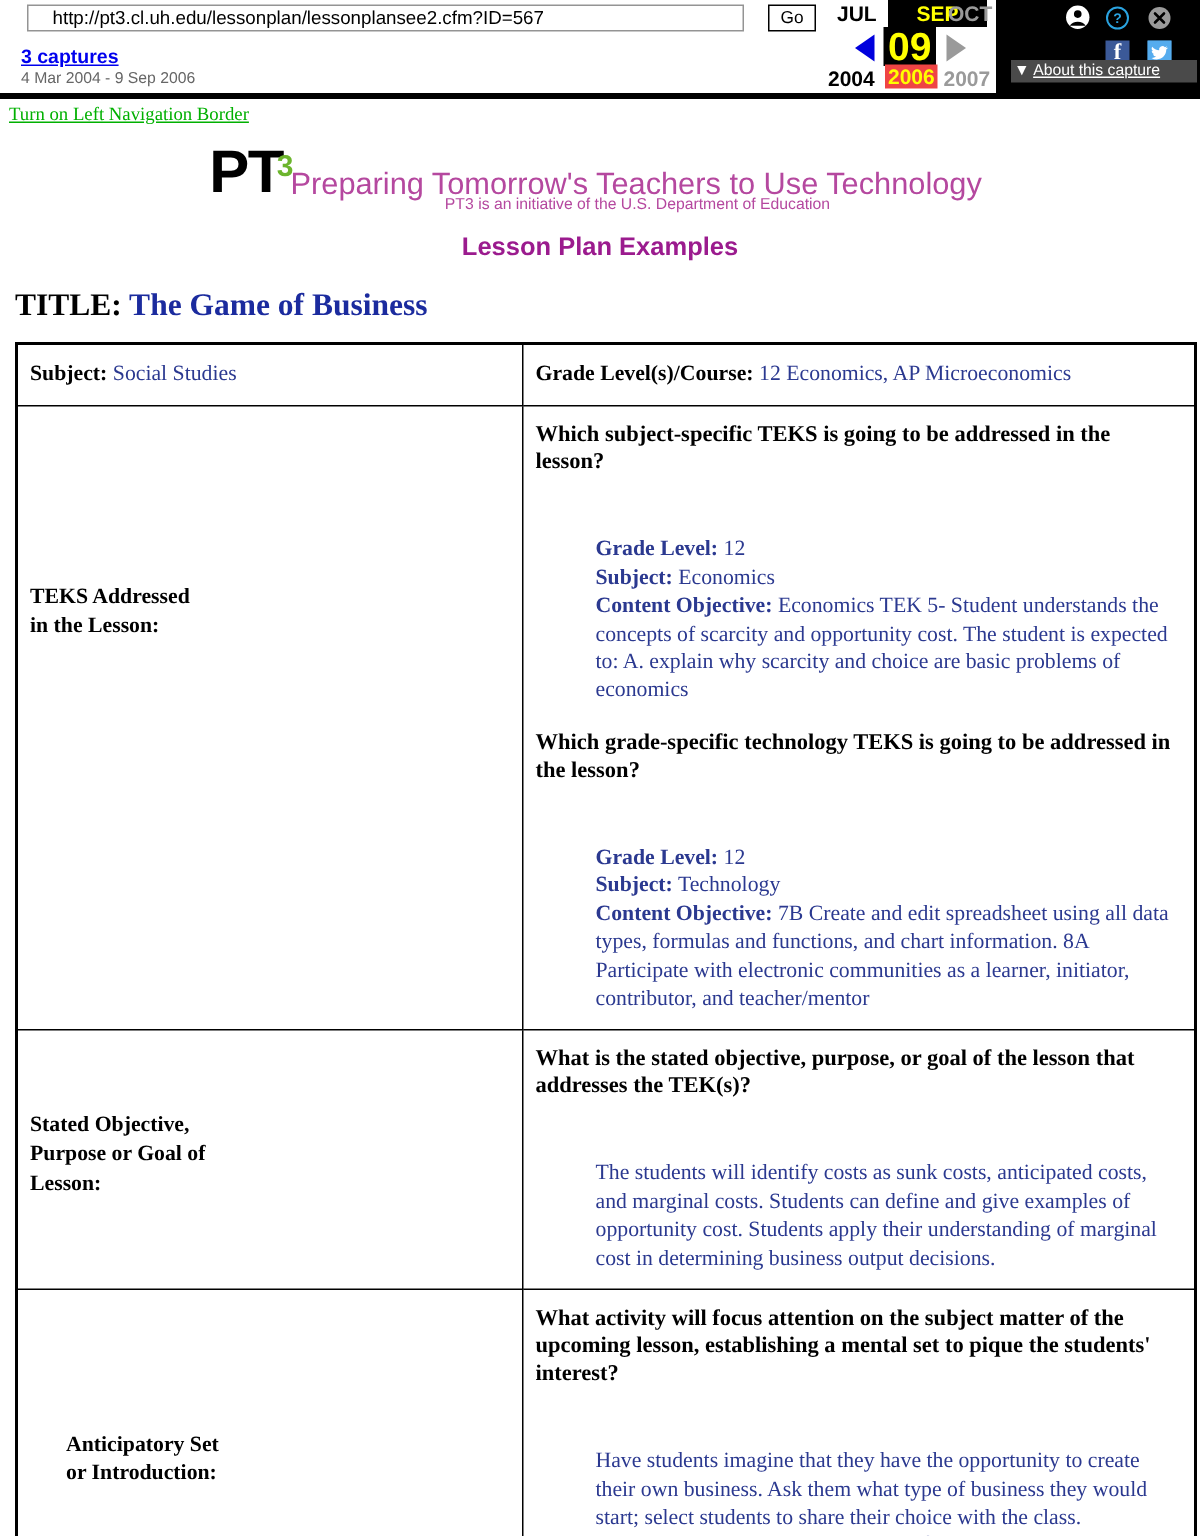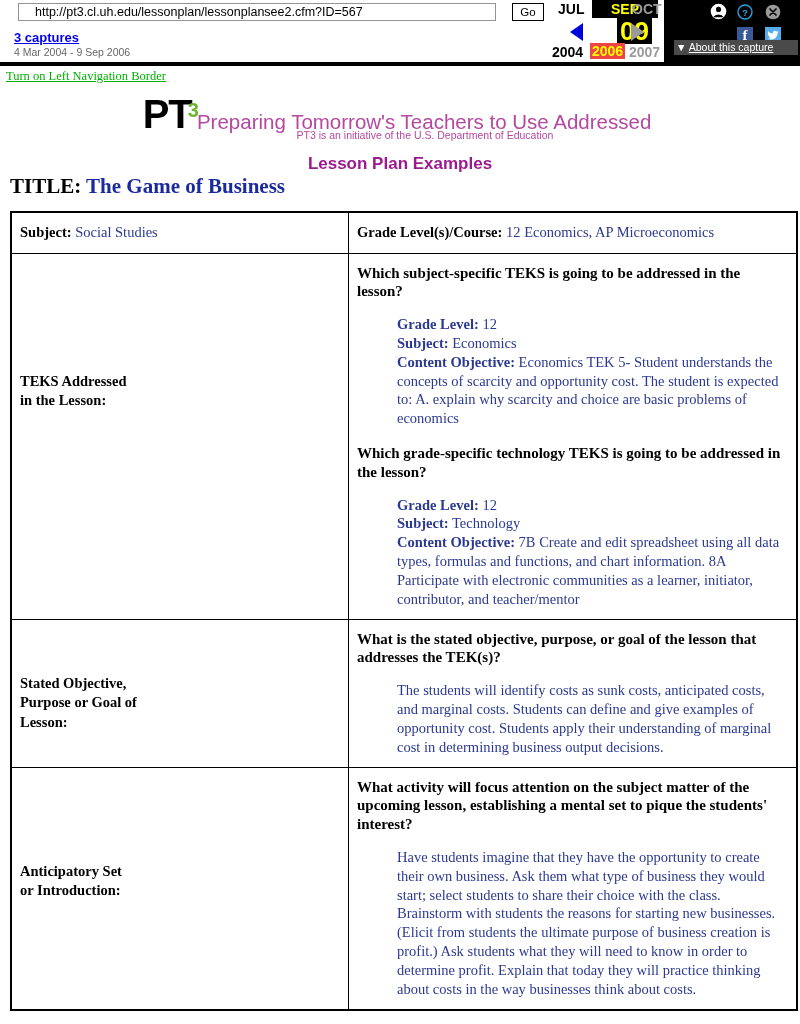--- a/index.html
+++ b/index.html
@@ -98,21 +98,20 @@
   #wb-year-next {
     position: absolute; left: 629px; top: 44px;
     font-size: 14px; font-weight: bold; color: #9a9a9a;
     font-family: "Liberation Sans", "DejaVu Sans", sans-serif;
   }
   #wb-day {
     position: absolute; left: 589px; top: 18px;
     font-size: 26px; font-weight: bold; color: #ffff00;
     background: #000000; padding: 0 3px; line-height: 26px;
     font-family: "Liberation Sans", "DejaVu Sans", sans-serif;
-    margin-left: 28px;
   }
   #wb-arrow-left {
     position: absolute; left: 570px; top: 23px;
     width: 0; height: 0;
     border-top: 9px solid transparent;
     border-bottom: 9px solid transparent;
     border-right: 13px solid #0000dd;
     cursor: pointer;
   }
   #wb-arrow-right {
@@ -216,21 +215,21 @@
   #lesson-plan-examples {
     text-align: center;
     font-family: "Liberation Sans", "DejaVu Sans", sans-serif;
     font-weight: bold;
     font-size: 17px;
     color: #9b1b8e;
     margin-top: 12px;
   }
 
   #title-line {
-    margin: 0 0 0 10px;
+    margin: 16px 0 0 10px;
     font-size: 21px;
     font-weight: bold;
   }
   #title-label { color: #000000; }
   #title-value { color: #1b2b9e; }
 
   
   #lesson-table {
     border-collapse: collapse;
     margin: 12px 0 0 10px;
@@ -256,33 +255,34 @@
   }
   .meta-cell { font-size: 14.5px; line-height: 1.35; }
   .rowlabel {
     font-weight: bold;
     font-size: 14.5px;
     color: #000000;
     line-height: 1.35;
   }
   .rowlabel-mid { padding-top: 108px; }
   .rowlabel-mid2 { padding-top: 44px; }
-  .rowlabel-mid3 { padding-top: 84px; }
+  .rowlabel-mid3 { padding-top: 84px; margin-left: 24px; }
   .q {
     font-weight: bold;
     font-size: 15px;
     color: #000000;
     line-height: 1.25;
     margin: 0 0 4px 0;
   }
   .indent {
     margin-left: 40px;
     color: #2b3990;
     font-size: 14.5px;
     line-height: 1.3;
+    margin-top: 25px;
   }
   .indent .k { font-weight: bold; color: #2b3990; }
   .spacer-sm { height: 10px; }
   .spacer-md { height: 16px; }
   .cell-teks { height: 258px; }
   .cell-obj { height: 122px; }
   .cell-ant { height: 178px; }
 </style>
 </head>
 <body>
@@ -338,21 +338,21 @@
     <span>▼</span>
     <span class="cap-label">About this capture</span>
   </div>
 </div>
 
 
 <a id="nav-toggle-link">Turn on Left Navigation Border</a>
 
 <div id="logo-block">
   <div id="logo-row">
-    <span id="logo-pt">PT</span><span id="logo-three">3</span><span id="logo-tagline">Preparing Tomorrow's Teachers to Use Addressed</span>
+    <span id="logo-pt">PT</span><span id="logo-three">3</span><span id="logo-tagline">Preparing Tomorrow's Teachers to Use Technology</span>
     <div id="logo-initiative">PT3 is an initiative of the U.S. Department of Education</div>
   </div>
 </div>
 
 <div id="lesson-plan-examples">Lesson Plan Examples</div>
 
 <div id="title-line">
   <span id="title-label">TITLE:</span>
   <span id="title-value">The Game of Business</span>
 </div>

